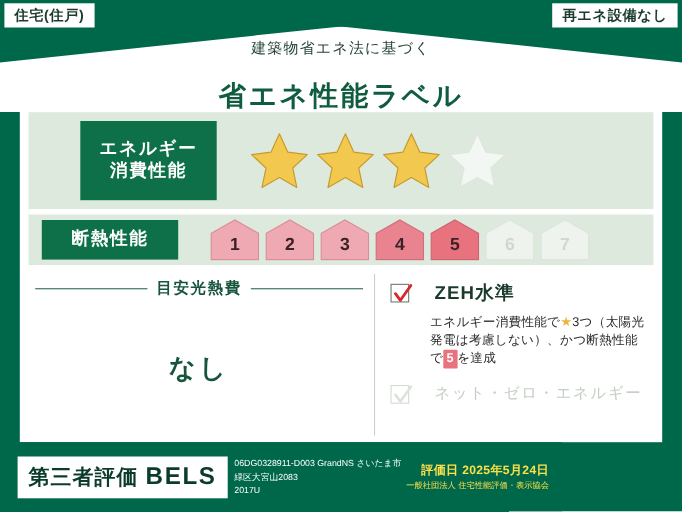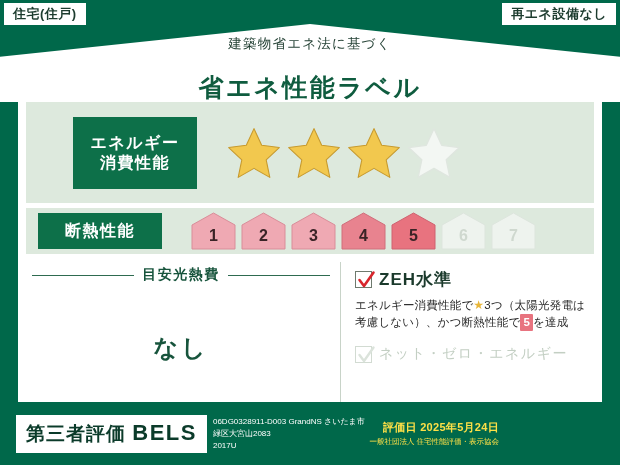--- a/index.html
+++ b/index.html
@@ -77,21 +77,21 @@
   }
 
   
   .rating-row {
     display: flex;
     align-items: center;
     background: #dde9dd;
     height: 82px;
     padding-left: 12px;
   }
-  #row-energy { height: 101px; padding-left: 47px; }
+  #row-energy { height: 88px; padding-left: 47px; }
   #row-insulation { height: 46px; margin-top: 5px; }
 
   .row-label {
     background: #0d7049;
     color: #ffffff;
     font-weight: bold;
     text-align: center;
     line-height: 1.22;
     letter-spacing: 1.5px;
     flex: 0 0 auto;
@@ -181,21 +181,21 @@
   #cost-value {
     margin-top: 48px;
     text-align: center;
     font-size: 24px;
     font-weight: bold;
     color: #17543c;
     letter-spacing: 3px;
   }
 
   
-  .check-line { display: flex; align-items: center; gap: 7px; }
+  .check-line { display: flex; align-items: center; gap: 23px; }
   .checkbox {
     width: 17px; height: 17px;
     border: 1.5px solid #9aa59a;
     background: #ffffff;
     position: relative;
     flex: 0 0 auto;
   }
   .checkbox.checked { border-color: #6e7a6e; }
   .checkbox svg { position: absolute; left: 1px; top: -2px; }
   #zeh-title {
@@ -203,20 +203,21 @@
     font-weight: bold;
     color: #1b3a2c;
     letter-spacing: 1px;
   }
   #zeh-note {
     margin-top: 6px;
     font-size: 11.5px;
     line-height: 1.45;
     color: #2a2a2a;
     letter-spacing: 0.2px;
+    margin-left: 36px;
   }
   .note-star { color: #e8b63a; font-size: 12px; }
   .note-grade {
     display: inline-block;
     background: #e8737f;
     color: #ffffff;
     font-weight: bold;
     padding: 0 3px;
     border-radius: 1px;
   }

